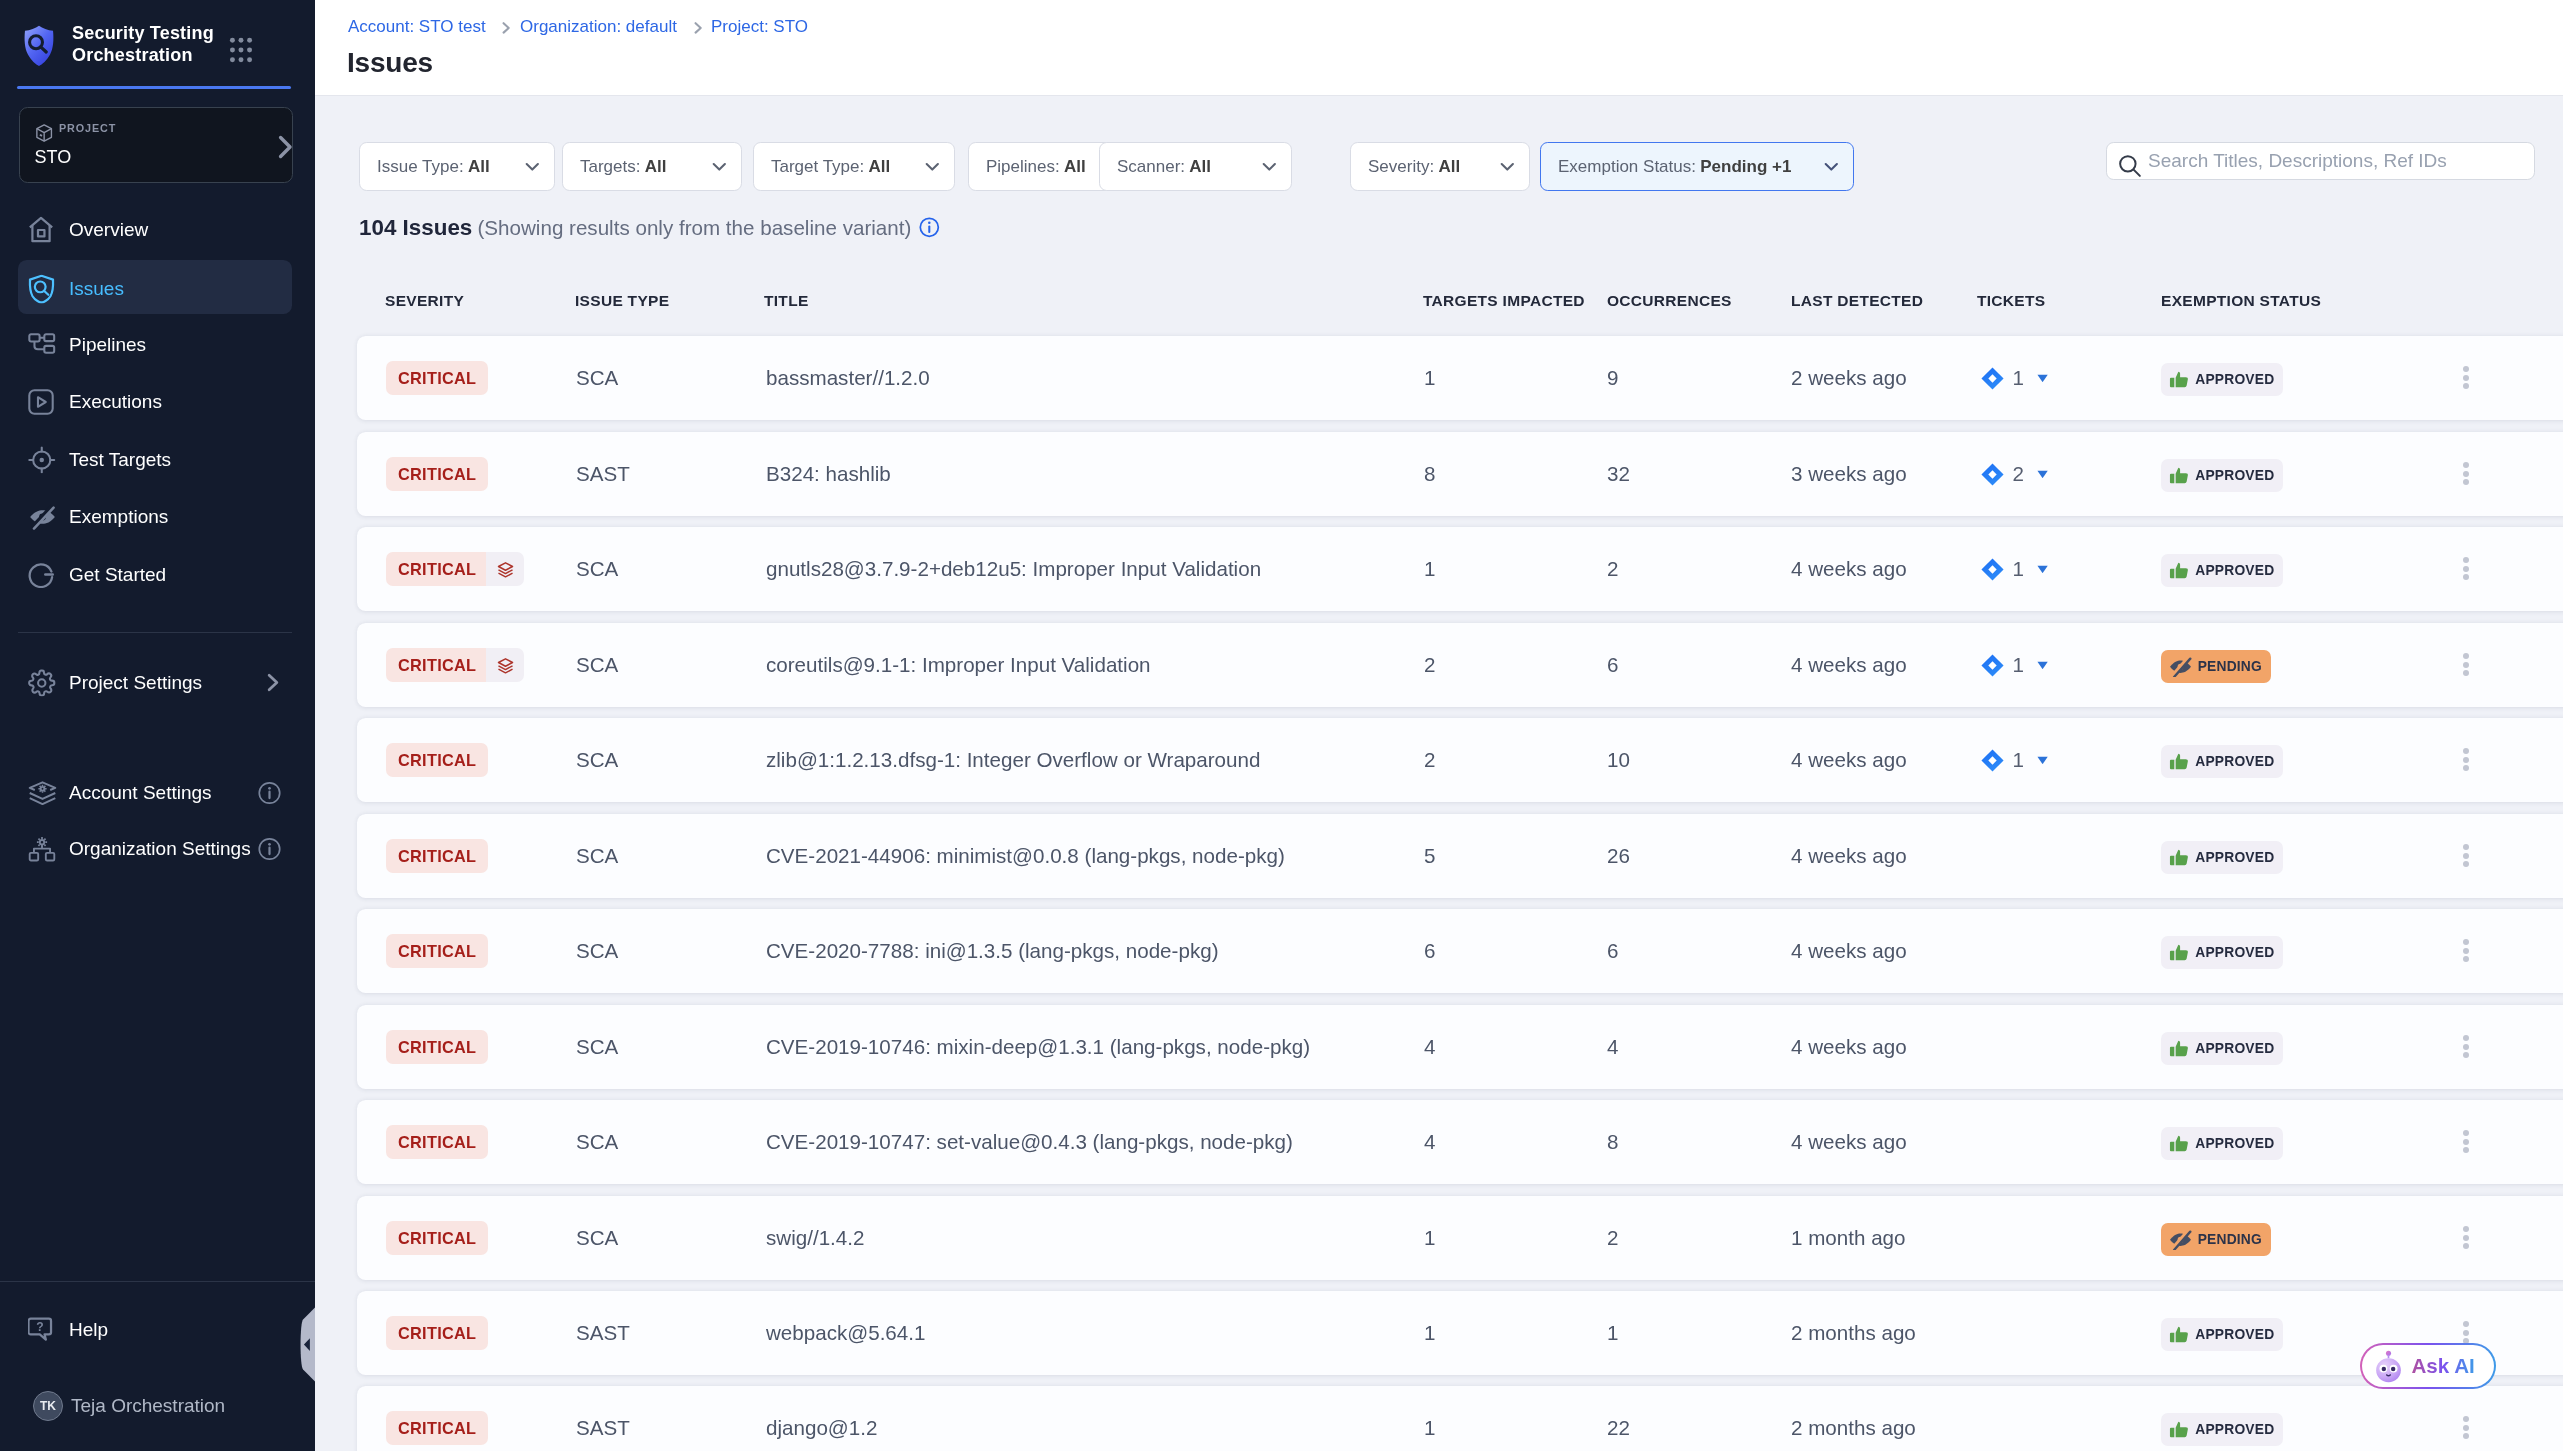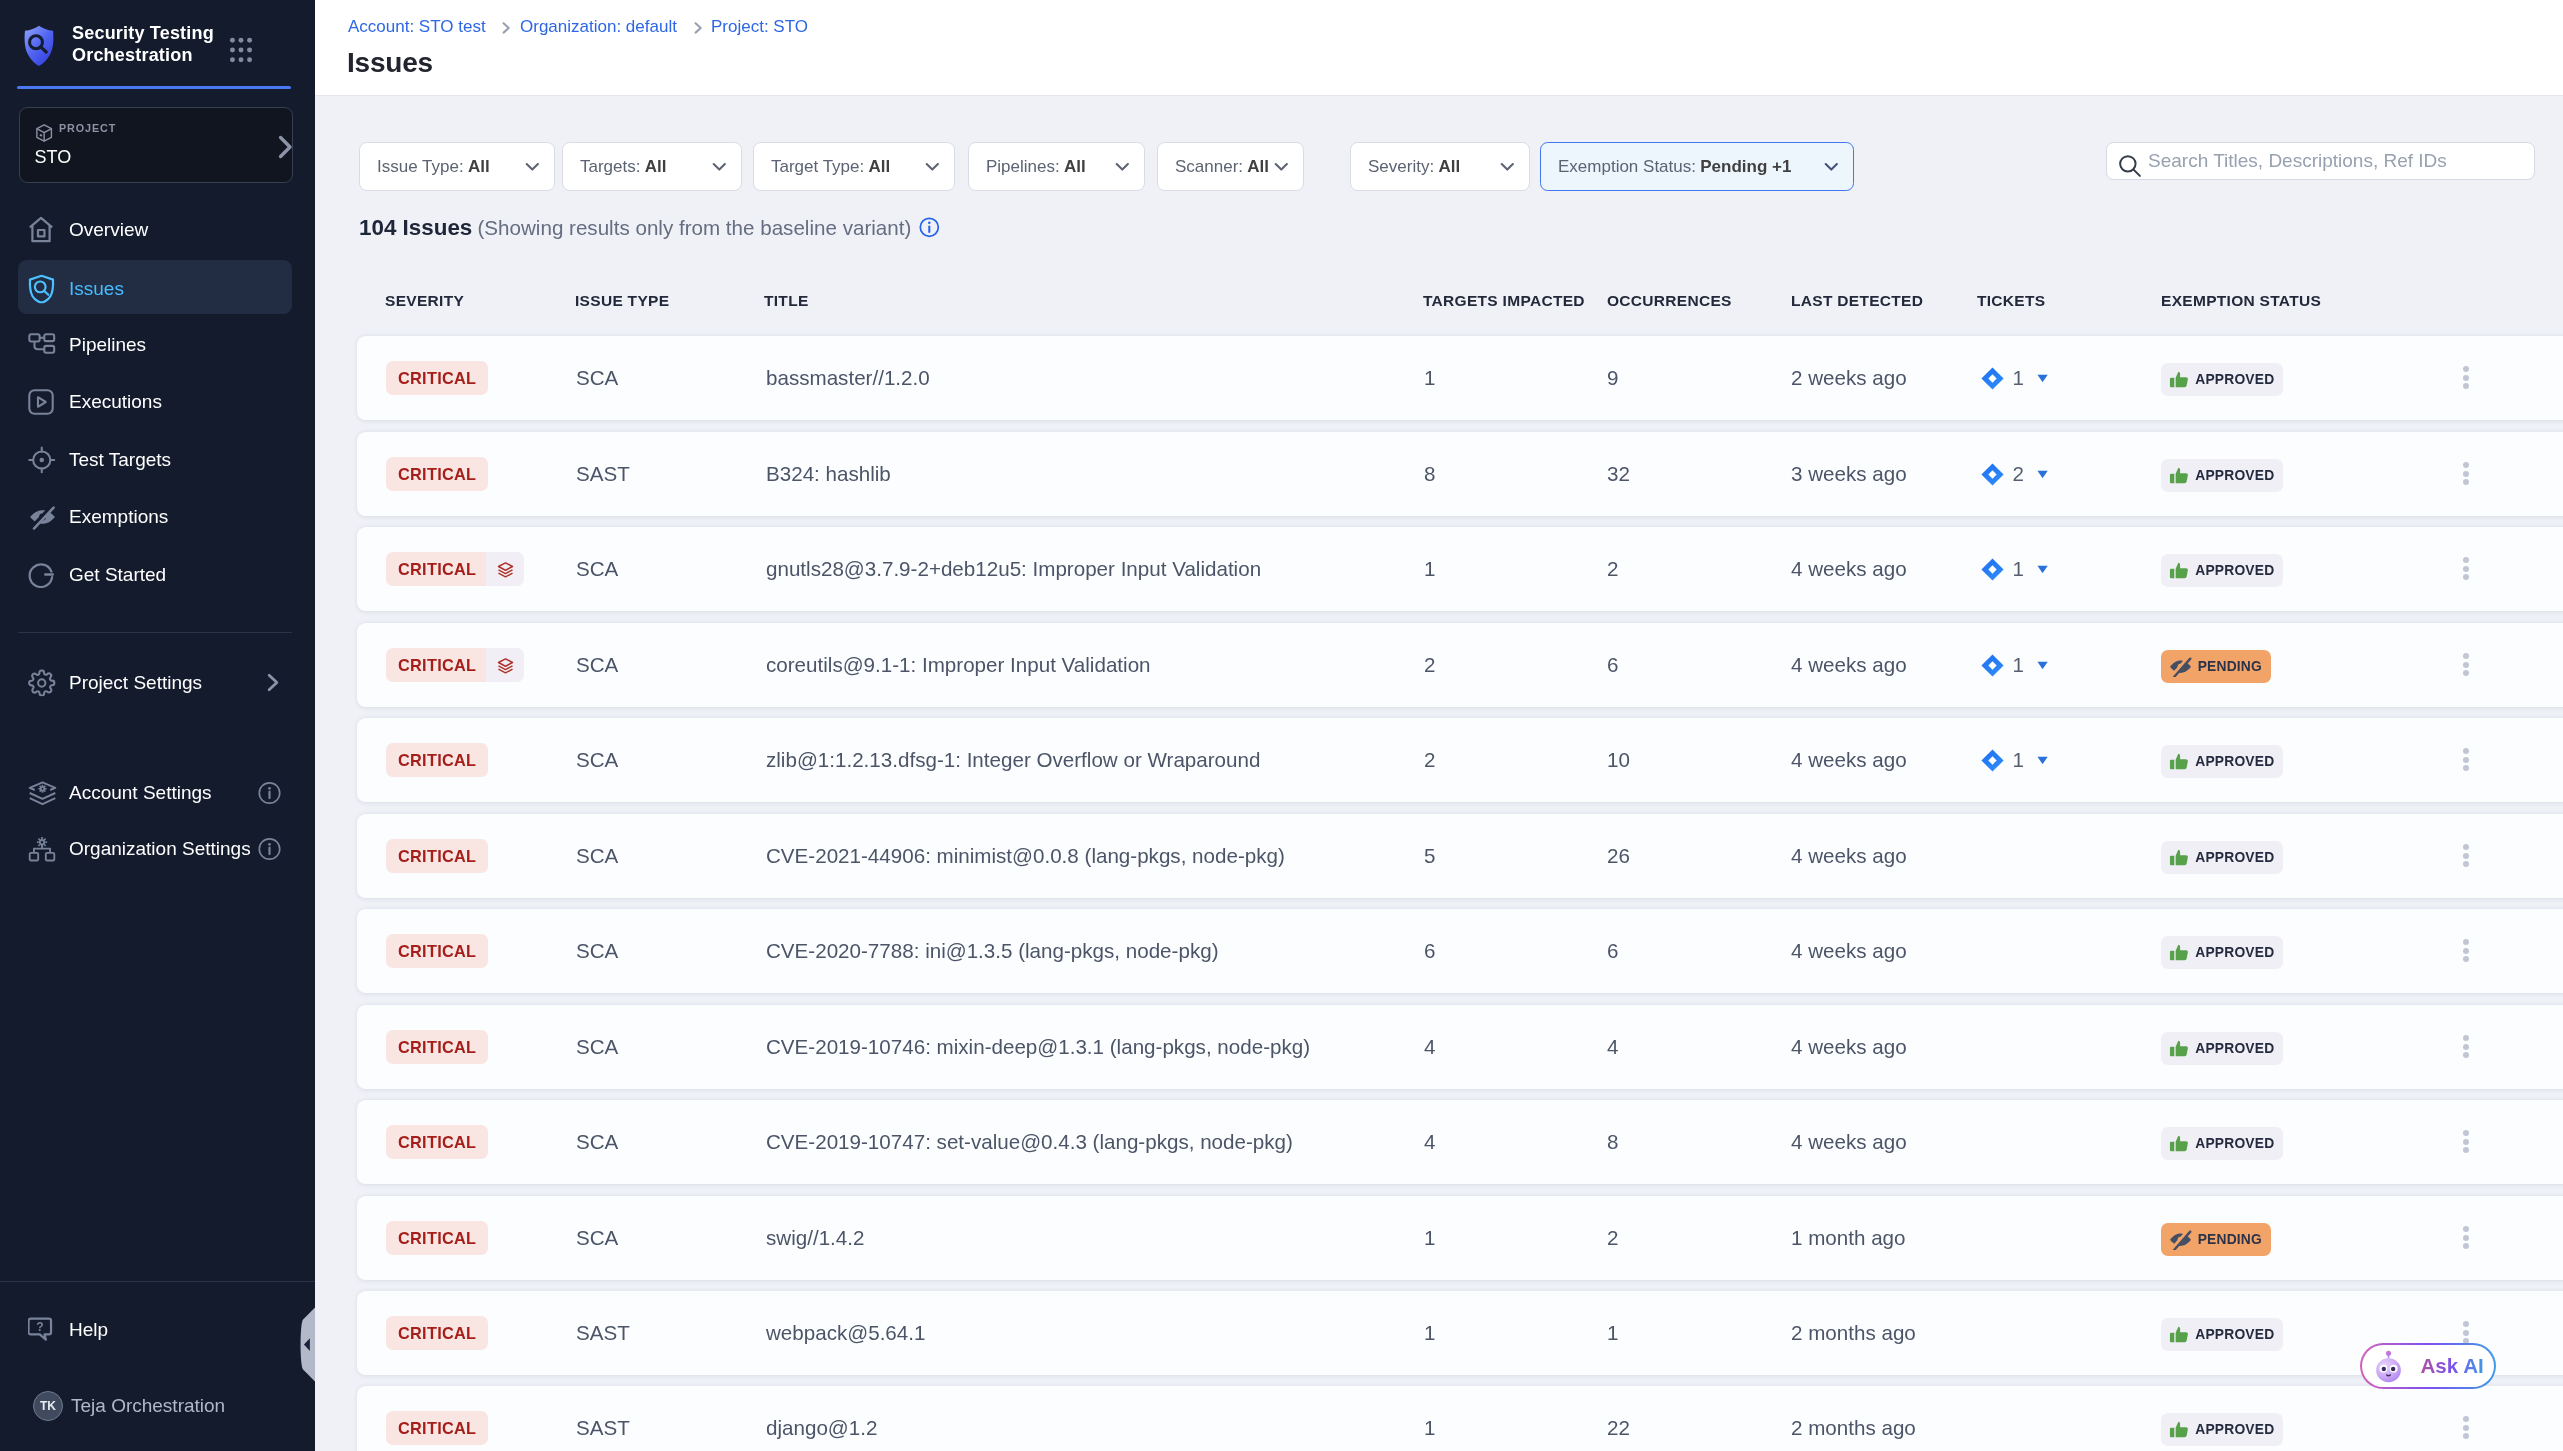--- a/index.html
+++ b/index.html
@@ -53,21 +53,21 @@
 .badge.approved span { color:#252b3f; }
 .badge.pending span { color:#2c3349; }
 .dots { position:absolute; left:2106px; top:50%; transform:translateY(-50%); width:6px; margin-top:-1.3px; }
 .dots i { display:block; width:6px; height:6px; border-radius:50%; background:#c2c6d2; margin:2.6px 0 0 0; }
 .ticket { position:absolute; left:1624px; top:50%; transform:translateY(-50%); height:24px; display:flex; align-items:center; }
 .ticket .tnum { font-size:20.6px; color:#565e70; margin-left:8.6px; }
 
 
 #askai { position:absolute; left:2360px; top:1343px; width:136px; height:46px; border-radius:23px; background:linear-gradient(90deg,#d361b8,#7b52ee,#3e9be8); padding:2.2px; }
 #askai .inner { width:100%; height:100%; border-radius:21.5px; background:#fff; display:flex; align-items:center; padding-left:10.3px; }
-#askai .label { font-size:20.6px; font-weight:bold; margin-left:15px; background:linear-gradient(90deg,#b0509f,#7b52ee,#3e9be8); -webkit-background-clip:text; background-clip:text; color:transparent; }
+#askai .label { font-size:20.6px; font-weight:bold; margin-left:6px; background:linear-gradient(90deg,#b0509f,#7b52ee,#3e9be8); -webkit-background-clip:text; background-clip:text; color:transparent; }
 </style>
 </head>
 <body>
 
 <div id="sidebar">
 
   <svg class="abs" style="left:21.5px;top:24px" width="34" height="45" viewBox="0 0 40 52">
     <defs>
         <linearGradient id="shg" x1="0.15" y1="0.1" x2="0.85" y2="0.95">
       <stop offset="0" stop-color="#8395f8"></stop>
@@ -252,21 +252,21 @@
       <path d="M2 2 L8.5 8.5 L15 2"></path>
     </svg></div>
 <div class="fbtn" style="left:753px;width:202px">Target Type:<b>All</b>
   <svg class="caret" width="14.6" height="9.5" viewBox="0 0 17 11" fill="none" stroke="#5c6372" stroke-width="2.4" stroke-linecap="round" stroke-linejoin="round">
       <path d="M2 2 L8.5 8.5 L15 2"></path>
     </svg></div>
 <div class="fbtn" style="left:968px;width:177px">Pipelines:<b>All</b>
   <svg class="caret" width="14.6" height="9.5" viewBox="0 0 17 11" fill="none" stroke="#5c6372" stroke-width="2.4" stroke-linecap="round" stroke-linejoin="round">
       <path d="M2 2 L8.5 8.5 L15 2"></path>
     </svg></div>
-<div class="fbtn" style="left:1157px;width:147px">Scanner:<b>All</b>
+<div class="fbtn" style="left:1099px;width:193px">Scanner:<b>All</b>
   <svg class="caret" width="14.6" height="9.5" viewBox="0 0 17 11" fill="none" stroke="#5c6372" stroke-width="2.4" stroke-linecap="round" stroke-linejoin="round">
       <path d="M2 2 L8.5 8.5 L15 2"></path>
     </svg></div>
 <div class="fbtn" style="left:1350px;width:180px">Severity:<b>All</b>
   <svg class="caret" width="14.6" height="9.5" viewBox="0 0 17 11" fill="none" stroke="#5c6372" stroke-width="2.4" stroke-linecap="round" stroke-linejoin="round">
       <path d="M2 2 L8.5 8.5 L15 2"></path>
     </svg></div>
 <div class="fbtn active" style="left:1540px;width:314px">Exemption Status:<b>Pending +1</b>
   <svg class="caret" width="14.6" height="9.5" viewBox="0 0 17 11" fill="none" stroke="#46537a" stroke-width="2.4" stroke-linecap="round" stroke-linejoin="round">
       <path d="M2 2 L8.5 8.5 L15 2"></path>

